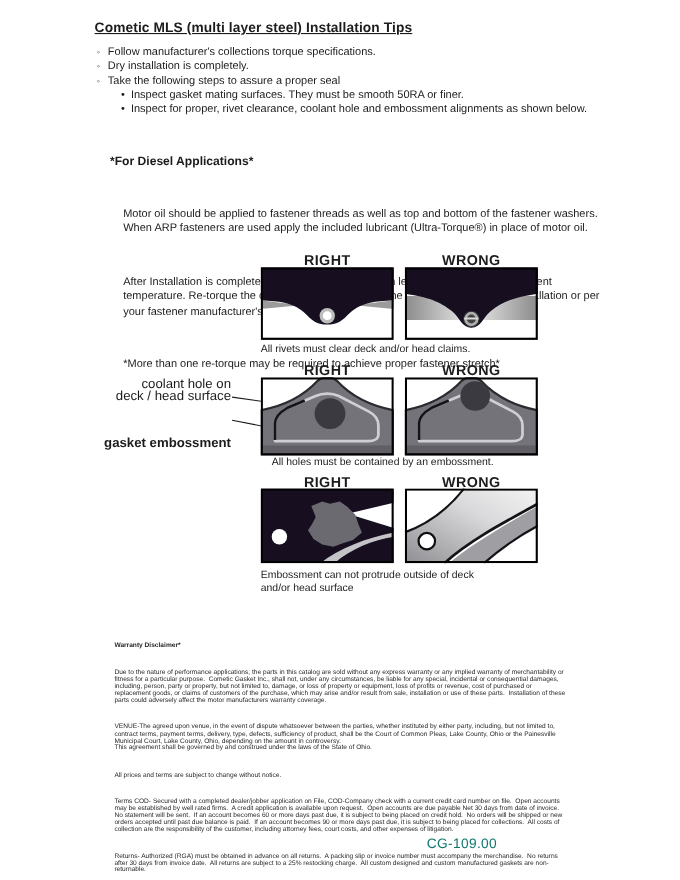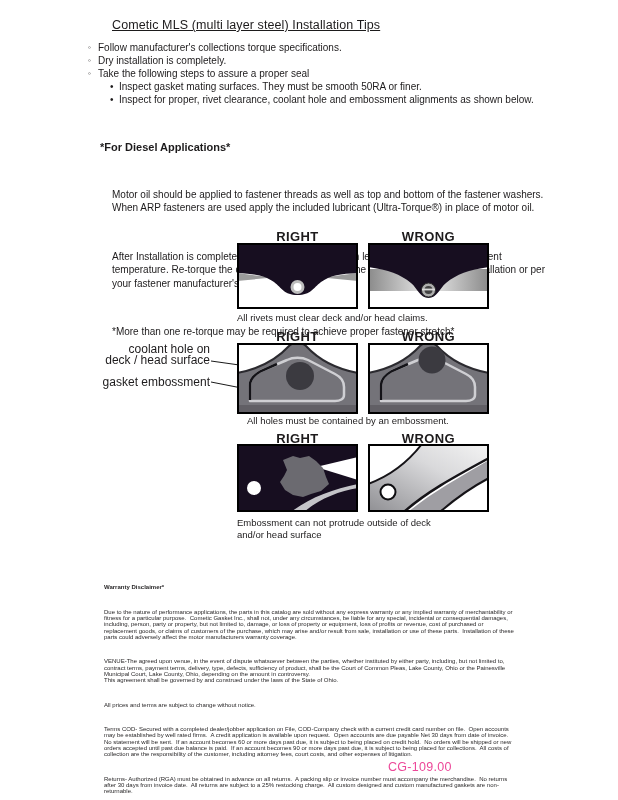--- a/index.html
+++ b/index.html
@@ -2,41 +2,41 @@
 <html><head>
 <meta charset="utf-8">
 <style>
   html,body { margin:0; padding:0; background:#ffffff; }
   .page {
     position:relative; width:618px; height:800px; background:#ffffff;
     font-family:"Liberation Sans","DejaVu Sans",sans-serif; color:#1d1b1c;
     overflow:hidden;
   }
   .title {
-    position:absolute; left:112px; top:18px; margin:0;
-    font-size:12.5px; font-weight:normal; text-decoration:underline; letter-spacing:.1px;
+    position:absolute; left:86px; top:18px; margin:0;
+    font-size:12.5px; font-weight:bold; text-decoration:underline; letter-spacing:.1px;
   }
   .tips { position:absolute; left:88px; top:41px; width:482px; font-size:10px; line-height:13px; }
   .brow { display:flex; }
   .brow .marker { flex:0 0 10px; font-size:8px; line-height:13px; }
   .brow.sub { margin-left:22px; }
   .brow.sub .marker { flex:0 0 9px; font-size:10px; }
   .diesel { position:absolute; left:100px; top:114px; width:447px; font-size:10px; line-height:13.5px; white-space:pre-wrap; }
   .diesel h2 { margin:0 0 6px 0; font-size:11px; }
   .diesel p { margin:0 0 8px 12px; }
   .dg-label { position:absolute; width:121px; text-align:center; font-size:13px; font-weight:bold; letter-spacing:.4px; }
   .panel { position:absolute; }
   .panel svg { display:block; }
   .caption { position:absolute; font-size:9.5px; line-height:11.5px; }
   .ann { position:absolute; width:120px; text-align:right; font-size:12px; line-height:11px; }
   .leader { position:absolute; left:205px; top:355px; }
   .fineprint { position:absolute; left:104px; top:572px; width:414px; font-size:6px; line-height:6.2px; color:#2a2829; white-space:pre-wrap; }
   .fineprint h3 { margin:0 0 6px 0; font-size:6px; font-weight:bold; }
   .fineprint p { margin:0 0 6px 0; }
-  .pagenum { position:absolute; left:388px; top:760px; font-size:12.5px; letter-spacing:.3px; color:#ec4899; }
+  .pagenum { position:absolute; left:388px; top:760px; font-size:12.5px; letter-spacing:.3px; color:#0f766e; }
 </style>
 </head>
 <body>
 
 <div class="page">
 
   <h1 class="title">Cometic MLS (multi layer steel) Installation Tips</h1>
 
   <div class="tips">
     <div class="brow">
@@ -103,21 +103,21 @@
     </svg>
   </div>
 
   <div class="caption" style="left:237px; top:312px; width:240px;">All rivets must clear deck and/or head claims.</div>
 
   <div class="dg-label" style="left:237px; top:329px;">RIGHT</div>
   <div class="dg-label" style="left:368px; top:329px;">WRONG</div>
 
   <div class="ann" style="left:90px; top:344px; white-space:pre-line;">coolant hole on
 deck / head surface</div>
-  <div class="ann" style="left:90px; top:377px;">gasket embossment</div>
+  <div class="ann" style="left:90px; top:397px;font-weight:bold;">gasket embossment</div>
 
   <svg class="leader" width="110" height="45" viewBox="0 0 110 45">
     <line x1="6" y1="6" x2="91" y2="18" stroke="#1a1a1a" stroke-width="1"></line>
     <line x1="6" y1="27" x2="57" y2="37" stroke="#1a1a1a" stroke-width="1"></line>
   </svg>
 
   <div class="panel" style="left:237px; top:343px;">
     <svg width="121" height="71" viewBox="0 0 121 71">
       <rect width="121" height="71" fill="#ffffff"></rect>
       <path d="M0,30 C22,26 40,16 52,3 C56,-1 65,-1 69,3 C81,16 99,26 121,30 V71 H0 Z" fill="#747379" stroke="#2b2a2f" stroke-width="2"></path>

